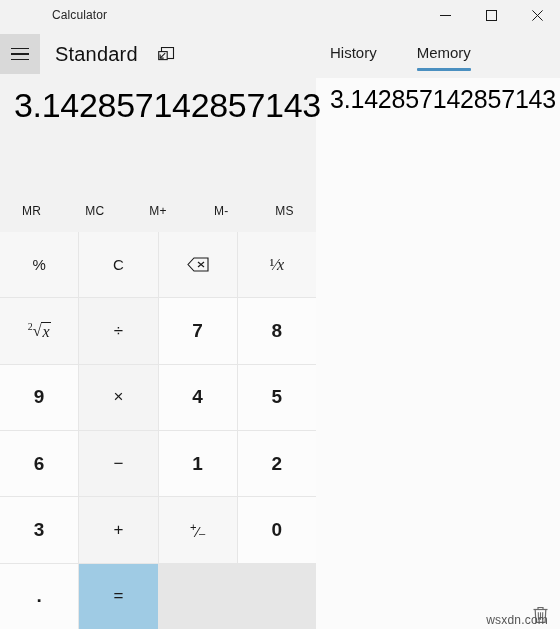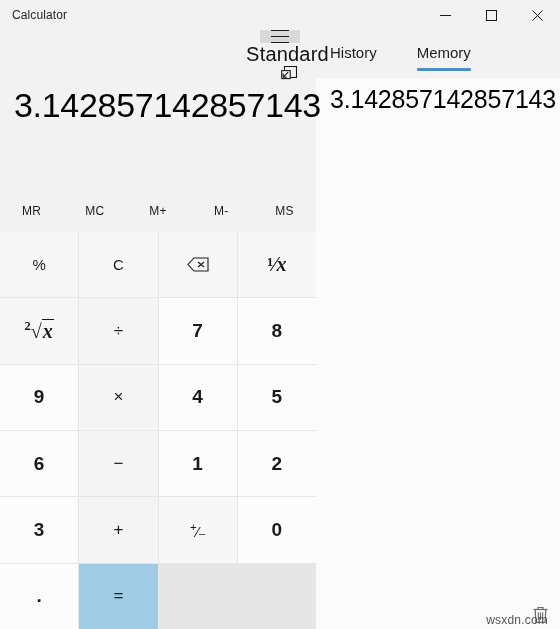--- a/index.html
+++ b/index.html
@@ -22,20 +22,21 @@
     background: #f2f2f2;
     display: flex;
     align-items: center;
     position: relative;
   }
   .titlebar-text {
     font-size: 12px;
     color: #262626;
     padding-left: 12px;
     letter-spacing: .1px;
+    margin-left: 40px;
   }
   .window-controls {
     position: absolute;
     right: 0;
     top: 0;
     height: 30px;
     display: flex;
   }
   .wc-btn {
     width: 46px;
@@ -46,21 +47,20 @@
     color: #1a1a1a;
   }
   .wc-btn svg { display: block; }
 
   
   .app-header {
     height: 48px;
     display: flex;
     align-items: center;
     position: relative;
-    flex-direction: column;
   }
   .hamburger {
     width: 40px;
     height: 40px;
     margin-left: 0px;
     background: #d9d9d9;
     display: flex;
     align-items: center;
     justify-content: center;
   }
@@ -197,22 +197,21 @@
     background: #9fcbe4;
     font-size: 17px;
   }
   .key.digit-small { font-size: 15px; font-weight: 400; }
 
   .sup { font-size: .62em; vertical-align: super; }
   .ital { font-style: italic; font-family: "Liberation Serif", serif; }
 
   .frac {
     font-family: "Liberation Serif", serif;
-    font-size: 20px;
-    font-weight: bold;
+    font-size: 16px;
   }
 
   
   .panel-footer {
     position: absolute;
     right: 10px;
     bottom: 4px;
     display: flex;
     align-items: flex-end;
   }

